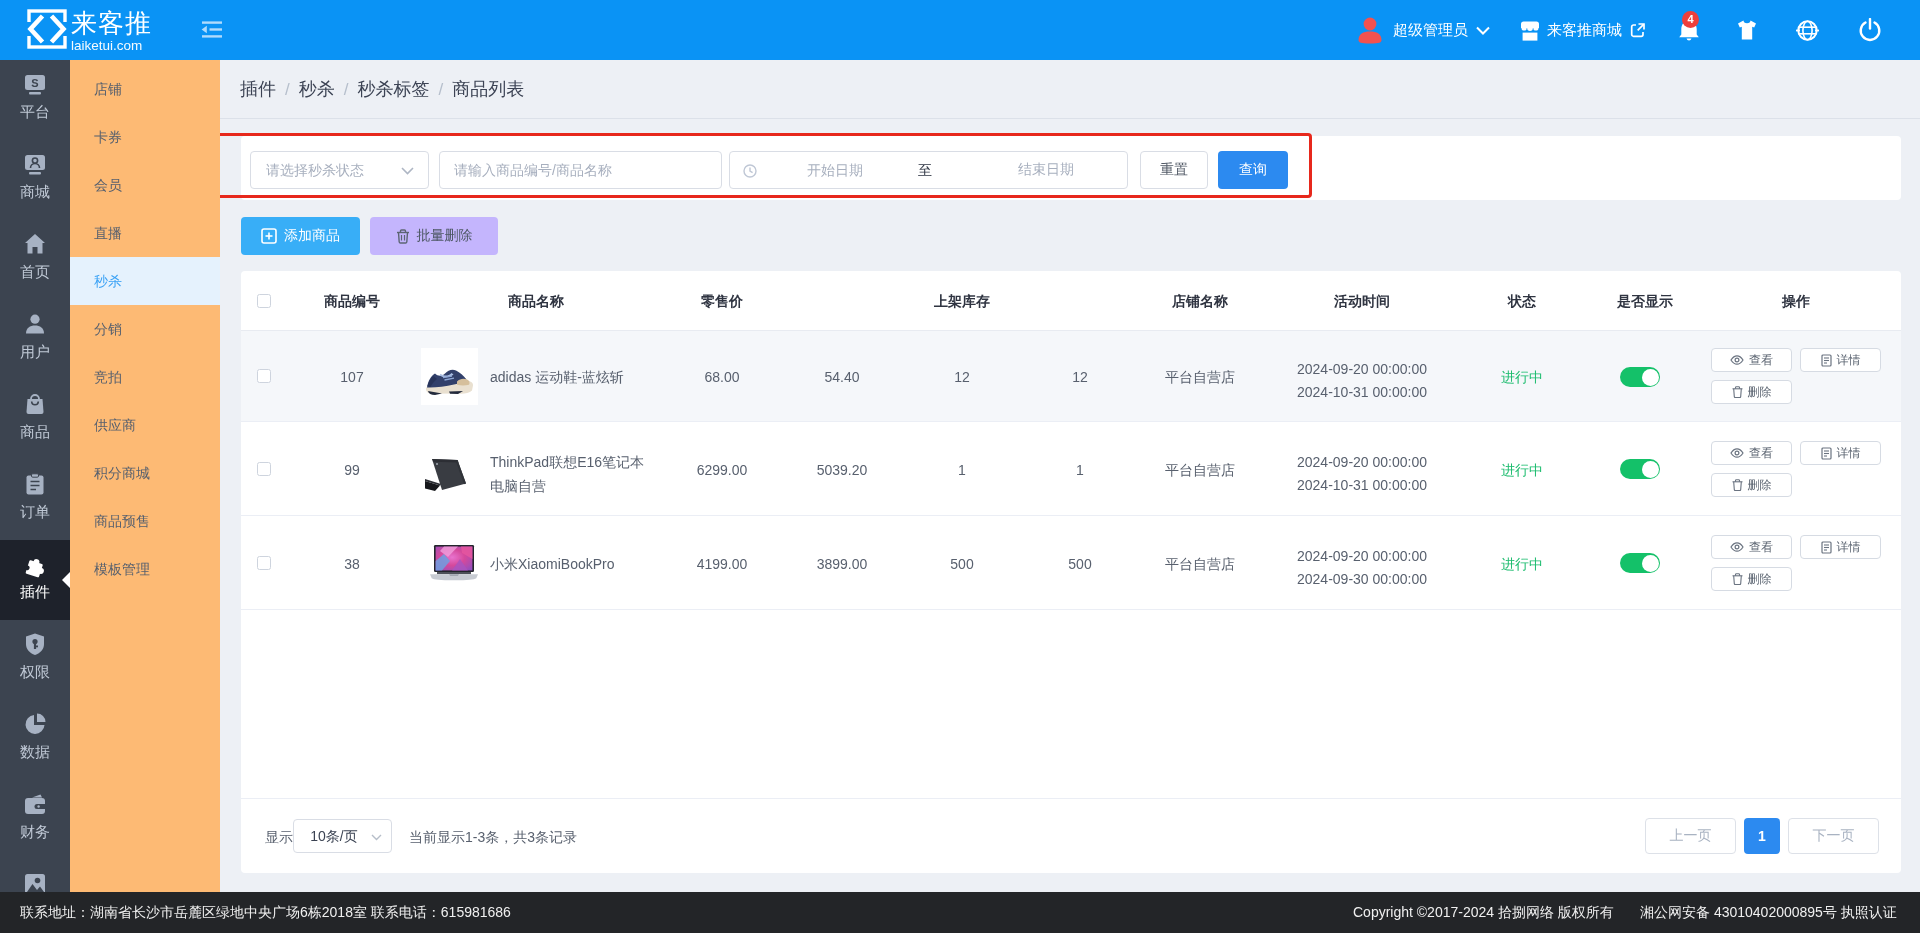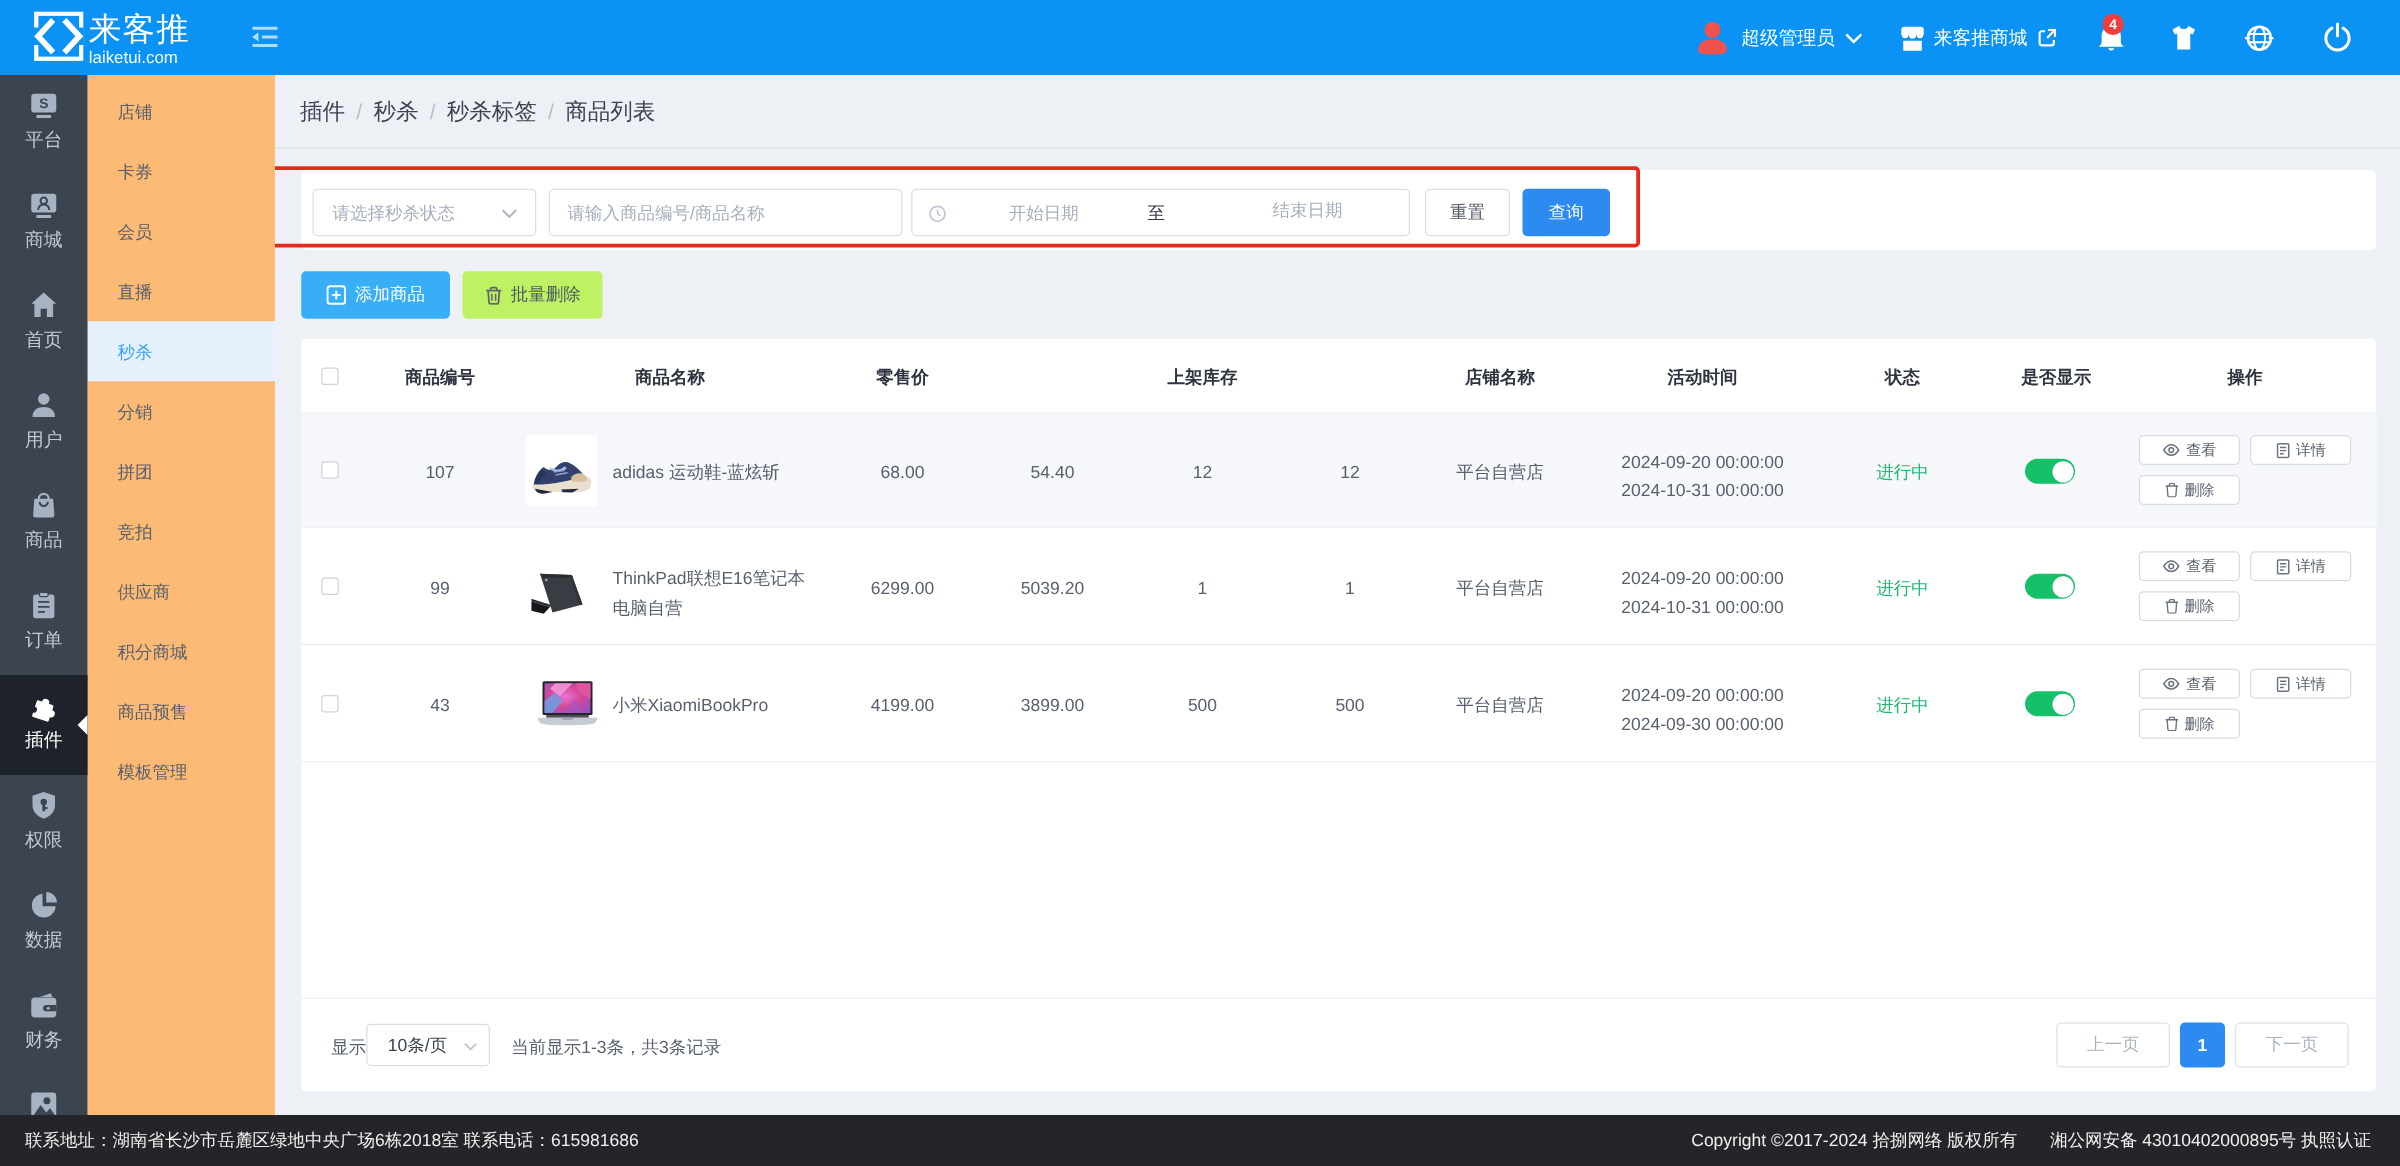--- a/index.html
+++ b/index.html
@@ -228,21 +228,20 @@
     </div>
 </div>
 <div id="side2">
   <div style="height:5px;"></div>
   <div class="m-item">店铺</div>
   <div class="m-item">卡券</div>
   <div class="m-item">会员</div>
   <div class="m-item">直播</div>
   <div class="m-item act">秒杀</div>
   <div class="m-item">分销</div>
-  <div class="m-item">拼团</div>
   <div class="m-item">竞拍</div>
   <div class="m-item">供应商</div>
   <div class="m-item">积分商城</div>
   <div class="m-item">商品预售</div>
   <div class="m-item">模板管理</div>
 </div>
 <div id="crumb">
     <div class="in">插件<span class="sep">/</span>秒杀<span class="sep">/</span>秒杀标签<span class="sep">/</span>商品列表</div>
   </div>
 <div class="card" id="fcard"></div>
@@ -263,21 +262,21 @@
 </div>
 <div class="btn" style="left:1140px; top:151px; width:68px; height:38px; background:#fff; border:1px solid #d9dde5; color:#525a66;">重置</div>
 <div class="btn" style="left:1218px; top:151px; width:70px; height:38px; background:#2c8af0; color:#fff;">查询</div>
 <div id="redbox"></div>
 <div class="btn" style="left:241px; top:217px; width:119px; height:38px; background:#38aef7; color:#fff;">
   <svg width="16" height="16" viewBox="0 0 16 16" style="margin-right:7px;">
       <rect x="1" y="1" width="14" height="14" rx="2" stroke="#fff" stroke-width="1.6" fill="none"></rect>
       <line x1="8" y1="4.5" x2="8" y2="11.5" stroke="#fff" stroke-width="1.6"></line>
       <line x1="4.5" y1="8" x2="11.5" y2="8" stroke="#fff" stroke-width="1.6"></line>
     </svg>添加商品</div>
-<div class="btn" style="left:370px; top:217px; width:112px; height:38px; background:#bef264; color:#4e5865;">
+<div class="btn" style="left:370px; top:217px; width:128px; height:38px; background:#c4b5fd; color:#4e5865;">
   <svg width="14" height="15" viewBox="0 0 14 15" style="margin-right:7px;">
       <path d="M1 3.5 H13" stroke="#5c6573" stroke-width="1.4"></path>
       <path d="M4.5 3.5 V2 a1 1 0 0 1 1 -1 H8.5 a1 1 0 0 1 1 1 V3.5" stroke="#5c6573" stroke-width="1.4" fill="none"></path>
       <path d="M2.5 3.5 L3.2 13 a1.2 1.2 0 0 0 1.2 1 H9.6 a1.2 1.2 0 0 0 1.2 -1 L11.5 3.5" stroke="#5c6573" stroke-width="1.4" fill="none"></path>
       <line x1="5.5" y1="6" x2="5.5" y2="11.5" stroke="#5c6573" stroke-width="1.2"></line>
       <line x1="8.5" y1="6" x2="8.5" y2="11.5" stroke="#5c6573" stroke-width="1.2"></line>
     </svg>批量删除</div>
 <div class="card" id="tcard">
   <div style="position:absolute; left:0; top:0; width:1660px; height:60px; border-bottom:1px solid #e8ebf1;">
     <span class="hcb" style="position:absolute; left:16px; top:23px;"></span>
@@ -378,21 +377,21 @@
         <div class="opbtn"><svg width="11" height="12" viewBox="0 0 11 12">
               <path d="M.5 2.8 H10.5" stroke="#6a7380" stroke-width="1.1"></path>
               <path d="M3.5 2.8 V1.6 a.9 .9 0 0 1 .9 -.9 H6.6 a.9 .9 0 0 1 .9 .9 V2.8" stroke="#6a7380" stroke-width="1.1" fill="none"></path>
               <path d="M1.7 2.8 L2.3 10.6 a1 1 0 0 0 1 .9 H7.7 a1 1 0 0 0 1 -.9 L9.3 2.8" stroke="#6a7380" stroke-width="1.1" fill="none"></path>
             </svg>删除</div>
       </div>
     </div>
   </div>
   <div class="row" style="top:245px; height:94px;">
     <span class="hcb" style="position:absolute; left:16px; top:40px;"></span>
-    <div class="cell" style="left:51px; top:40px; width:120px;">43</div>
+    <div class="cell" style="left:51px; top:40px; width:120px;">38</div>
     <div class="imgbox" style="top:25px; width:52px; height:44px; left:187px;">
       <svg width="52" height="44" viewBox="0 0 52 44">
           <defs>
         <radialGradient id="mg" cx="45%" cy="45%" r="75%">
               <stop offset="0%" stop-color="#e873cf"></stop>
               <stop offset="45%" stop-color="#d5499b"></stop>
               <stop offset="100%" stop-color="#8d4fc2"></stop>
             </radialGradient>
         </defs>
           <rect width="52" height="44" fill="#fff"></rect>

